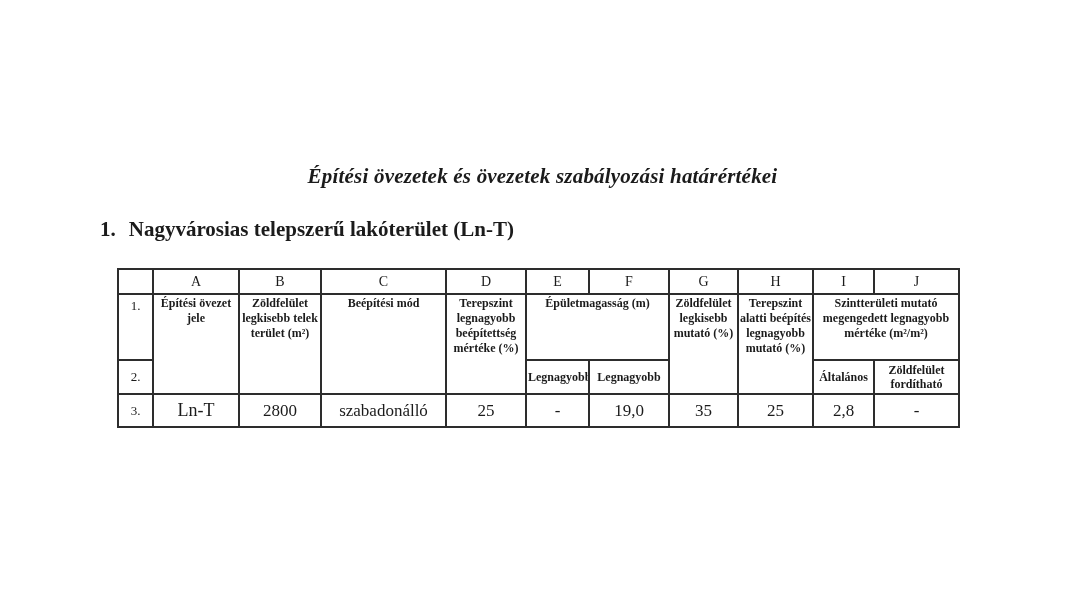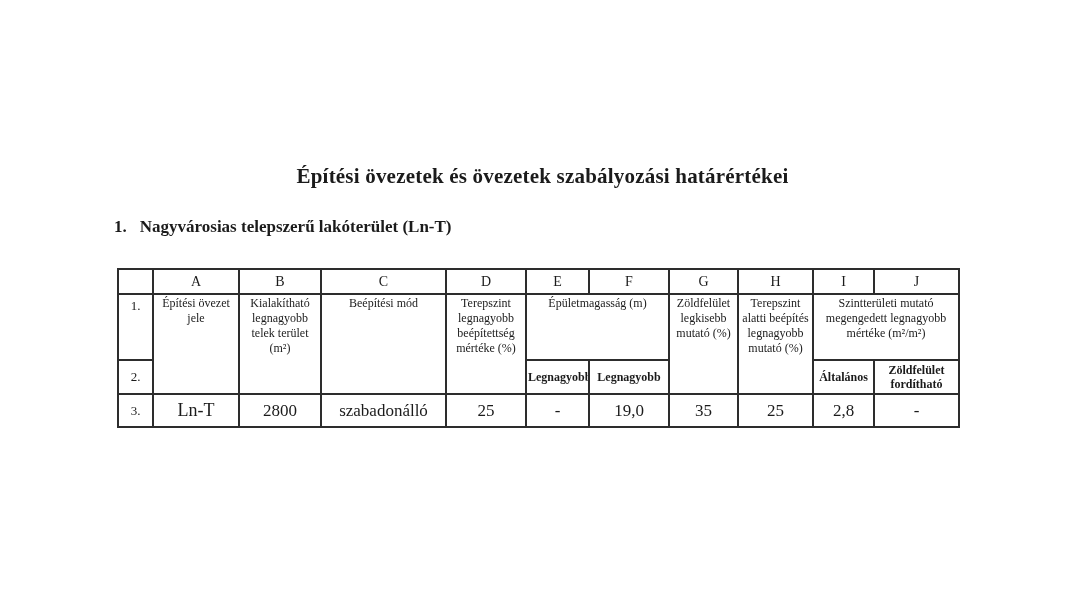--- a/index.html
+++ b/index.html
@@ -17,26 +17,27 @@
   }
   .doc-title {
     position: absolute;
     top: 164px;
     left: 0;
     width: 1085px;
     text-align: center;
     font-size: 21px;
     font-weight: bold;
     letter-spacing: 0.2px;
+    font-style: italic;
   }
   .section-heading {
     position: absolute;
     top: 217px;
-    left: 114px;
-    font-size: 17px;
+    left: 100px;
+    font-size: 21px;
     font-weight: bold;
   }
   .section-heading .num {
     display: inline-block;
     margin-right: 13px;
   }
   .table-wrap {
     position: absolute;
     top: 268px;
     left: 117px;
@@ -56,21 +57,21 @@
     height: 23px;
     font-size: 14px;
     font-weight: normal;
     text-align: center;
     vertical-align: middle;
     padding: 0;
   }
   
   td.hcell {
     font-size: 12px;
-    font-weight: normal;
+    font-weight: bold;
     line-height: 1.25;
     text-align: center;
     vertical-align: top;
     padding-top: 3px;
   }
   td.hcell-mid {
     font-size: 12px;
     font-weight: bold;
     line-height: 1.2;
     text-align: center;
@@ -133,21 +134,21 @@
       <td>F</td>
       <td>G</td>
       <td>H</td>
       <td>I</td>
       <td>J</td>
     </tr>
 
     <tr class="r1">
       <td class="rowlabel top">1.</td>
       <td class="hcell" rowspan="2">Építési övezet jele</td>
-      <td class="hcell" rowspan="2">Kialakítható legnagyobb telek terület (m²)</td>
+      <td class="hcell" rowspan="2">Zöldfelület legkisebb telek terület (m²)</td>
       <td class="hcell" rowspan="2">Beépítési mód</td>
       <td class="hcell" rowspan="2">Terepszint legnagyobb beépítettség mértéke (%)</td>
       <td class="hcell" colspan="2">Épületmagasság (m)</td>
       <td class="hcell" rowspan="2">Zöldfelület legkisebb mutató (%)</td>
       <td class="hcell" rowspan="2">Terepszint alatti beépítés legnagyobb mutató (%)</td>
       <td class="hcell" colspan="2">Szintterületi mutató megengedett legnagyobb mértéke (m²/m²)</td>
     </tr>
 
     <tr class="r2">
       <td class="rowlabel mid">2.</td>

